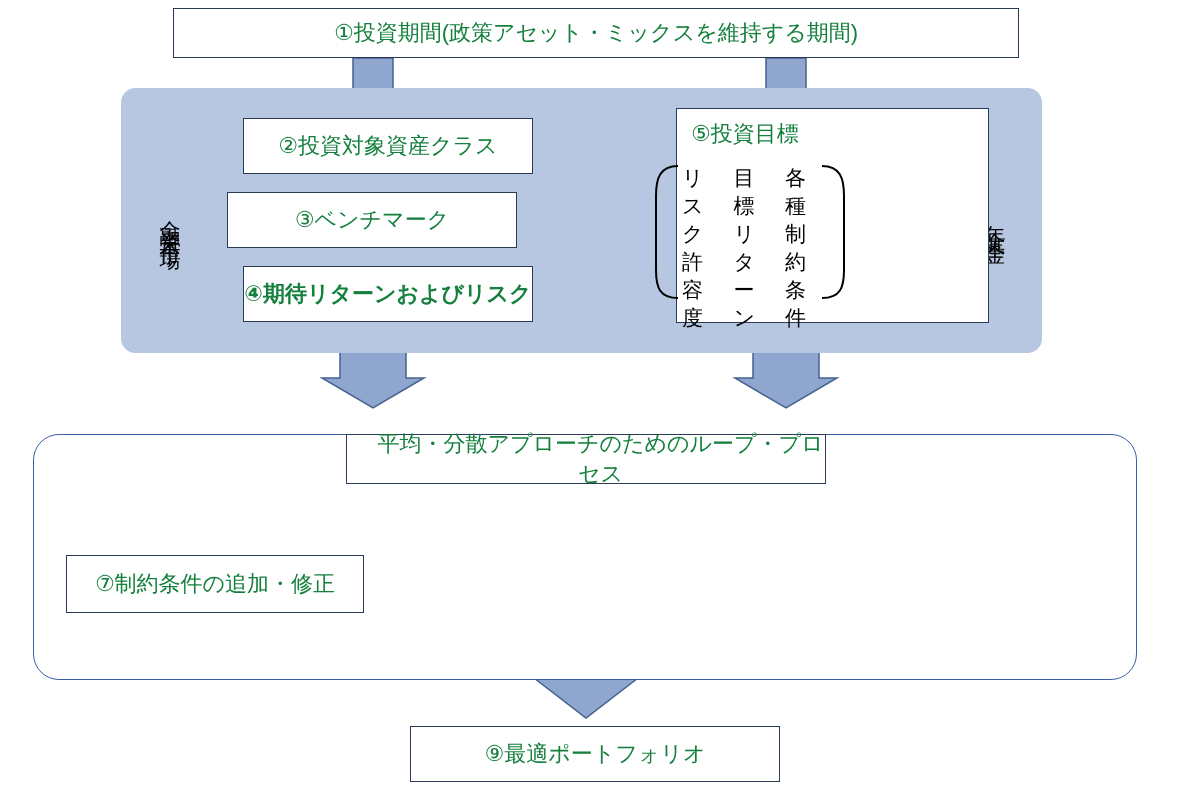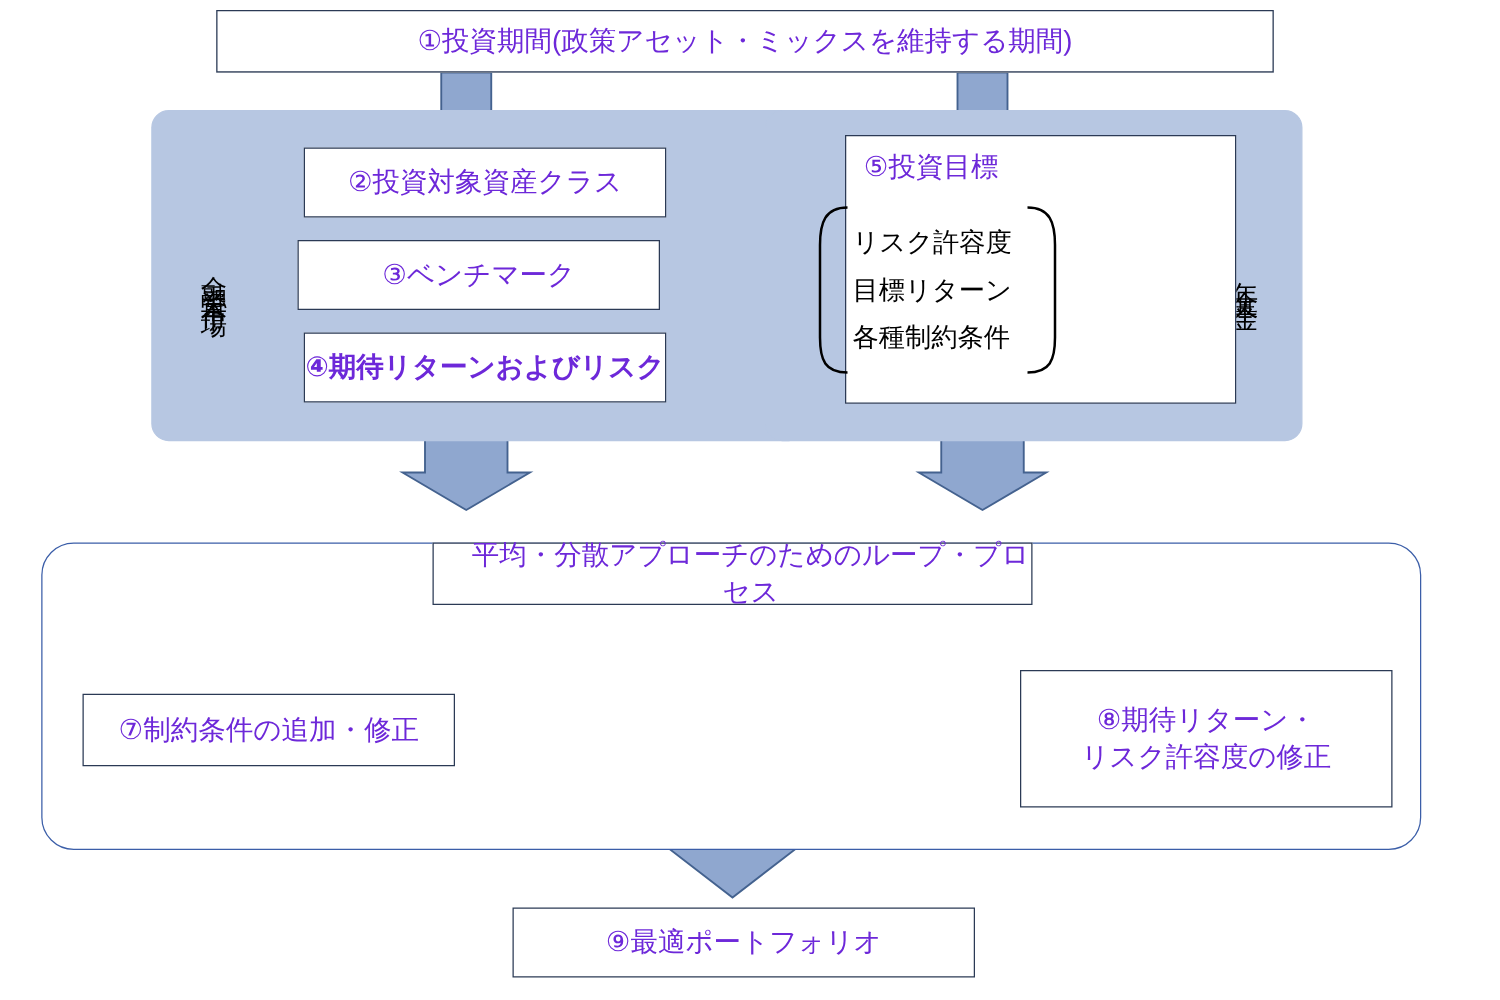--- a/index.html
+++ b/index.html
@@ -19,21 +19,21 @@
   }
   .box {
     position: absolute;
     box-sizing: border-box;
     background: #ffffff;
     border: 1.5px solid #2b3a55;
     display: flex;
     align-items: center;
     justify-content: center;
     text-align: center;
-    color: #6d28d9;
+    color: #15803d;
     line-height: 1.35;
     white-space: pre-line;
   }
   .panel {
     position: absolute;
     box-sizing: border-box;
     background: #b7c7e2;
     border: 1px solid #b7c7e2;
     border-radius: 14px;
   }
@@ -53,21 +53,21 @@
     color: #000000;
     writing-mode: vertical-rl;
     text-orientation: upright;
     letter-spacing: 6px;
     font-size: 21px;
   }
   .sub-list {
     position: absolute;
     box-sizing: border-box;
     display: flex;
-    flex-direction: column;
+    flex-direction: row;
     justify-content: center;
     gap: 10px;
     font-size: 21px;
     color: #000;
     padding-left: 16px;
   }
   .brace {
     position: absolute;
     pointer-events: none;
   }
@@ -137,21 +137,21 @@
   </svg>
 
   <div class="box t22" style="left:173px; top:8px; width:846px; height:50px;">
   </div>
   <div class="box t22" style="left:173px; top:8px; width:846px; height:50px;">①投資期間(政策アセット・ミックスを維持する期間)</div>
 
   <div class="panel" style="left:121px; top:88px; width:524px; height:265px;"></div>
   <div class="vlabel" style="left:150px; top:106px; width:40px; height:230px;">金融資本市場</div>
 
   <div class="box t22" style="left:243px; top:118px; width:290px; height:56px;text-align:center;">②投資対象資産クラス</div>
-  <div class="box t22" style="left:238px; top:192px; width:290px; height:56px;">③ベンチマーク</div>
+  <div class="box t22" style="left:227px; top:192px; width:290px; height:56px;">③ベンチマーク</div>
   <div class="box t22" style="left:243px; top:266px; width:290px; height:56px;font-weight:bold;">④期待リターンおよびリスク</div>
 
   <div class="panel" style="left:612px; top:88px; width:430px; height:265px;"></div>
   <div class="vlabel" style="left:975px; top:126px; width:40px; height:190px;">年金基金</div>
 
   <div class="box" style="left:676px; top:108px; width:313px; height:215px; align-items:flex-start; justify-content:flex-start;">
     <span class="t22" style="padding:10px 0 0 14px;">⑤投資目標</span>
   </div>
 
   <svg class="brace" style="left:648px; top:162px;" width="34" height="140" viewBox="0 0 34 140">
@@ -167,18 +167,16 @@
     <span>各種制約条件</span>
   </div>
 
   <div class="loop-panel" style="left:33px; top:434px; width:1104px; height:246px;"></div>
 
   <div class="box t22" style="left:346px; top:434px; width:480px; height:50px;padding-left:29px;">平均・分散アプローチのためのループ・プロセス</div>
 
   <div class="box t22" style="left:66px; top:555px; width:298px; height:58px;">⑦制約条件の追加・修正</div>
 
 
-  <div class="box t22" style="left:816px; top:536px; width:298px; height:110px;">⑧期待リターン・
-リスク許容度の修正</div>
 
   <div class="box t22" style="left:410px; top:726px; width:370px; height:56px;">⑨最適ポートフォリオ</div>
 
 </div>
 
 </body></html>

